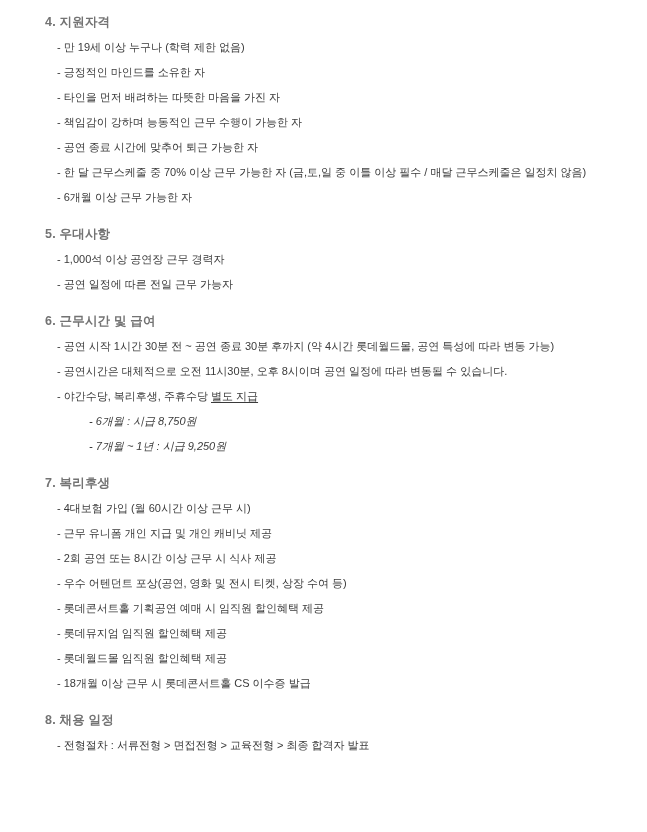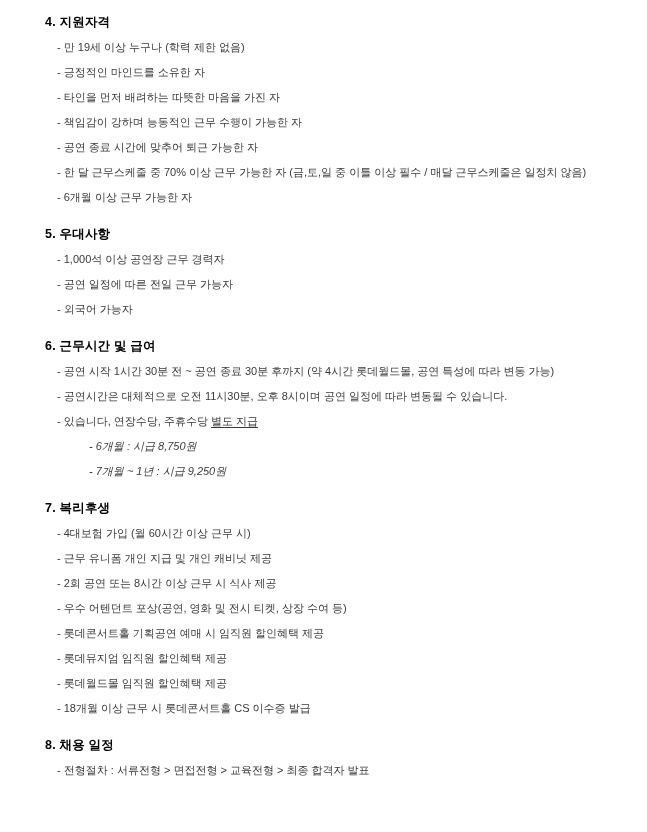--- a/index.html
+++ b/index.html
@@ -19,21 +19,21 @@
     height: 832px;
     padding: 10px 18px 0 45px;
     background: #ffffff;
   }
   .sec {
     margin: 0 0 12px 0;
   }
   .sec-heading {
     font-size: 12.5px;
     font-weight: bold;
-    color: #000000;
+    color: #737373;
     line-height: 25px;
     letter-spacing: 0.2px;
   }
   .list-item {
     font-size: 11px;
     color: #3a3a3a;
     line-height: 25px;
     padding-left: 12px;
     white-space: nowrap;
   }
@@ -59,28 +59,27 @@
     <div class="list-item">- 책임감이 강하며 능동적인 근무 수행이 가능한 자</div>
     <div class="list-item">- 공연 종료 시간에 맞추어 퇴근 가능한 자</div>
     <div class="list-item">- 한 달 근무스케줄 중 70% 이상 근무 가능한 자 (금,토,일 중 이틀 이상 필수 / 매달 근무스케줄은 일정치 않음)</div>
     <div class="list-item">- 6개월 이상 근무 가능한 자</div>
   </div>
 
   <div class="sec">
     <div class="sec-heading">5. 우대사항</div>
     <div class="list-item">- 1,000석 이상 공연장 근무 경력자</div>
     <div class="list-item">- 공연 일정에 따른 전일 근무 가능자</div>
-    <div class="list-item">- 외국어 가능자</div>
   </div>
 
   <div class="sec">
     <div class="sec-heading">6. 근무시간 및 급여</div>
     <div class="list-item">- 공연 시작 1시간 30분 전 ~ 공연 종료 30분 후까지 (약 4시간 롯데월드몰, 공연 특성에 따라 변동 가능)</div>
     <div class="list-item">- 공연시간은 대체적으로 오전 11시30분, 오후 8시이며 공연 일정에 따라 변동될 수 있습니다.</div>
-    <div class="list-item"><span>- 있습니다, 연장수당, 주휴수당 </span><span class="u">별도 지급</span></div>
+    <div class="list-item"><span>- 야간수당, 복리후생, 주휴수당 </span><span class="u">별도 지급</span></div>
     <div class="list-item sub">- 6개월 : 시급 8,750원</div>
     <div class="list-item sub">- 7개월 ~ 1년 : 시급 9,250원</div>
   </div>
 
   <div class="sec">
     <div class="sec-heading">7. 복리후생</div>
     <div class="list-item">- 4대보험 가입 (월 60시간 이상 근무 시)</div>
     <div class="list-item">- 근무 유니폼 개인 지급 및 개인 캐비닛 제공</div>
     <div class="list-item">- 2회 공연 또는 8시간 이상 근무 시 식사 제공</div>
     <div class="list-item">- 우수 어텐던트 포상(공연, 영화 및 전시 티켓, 상장 수여 등)</div>

